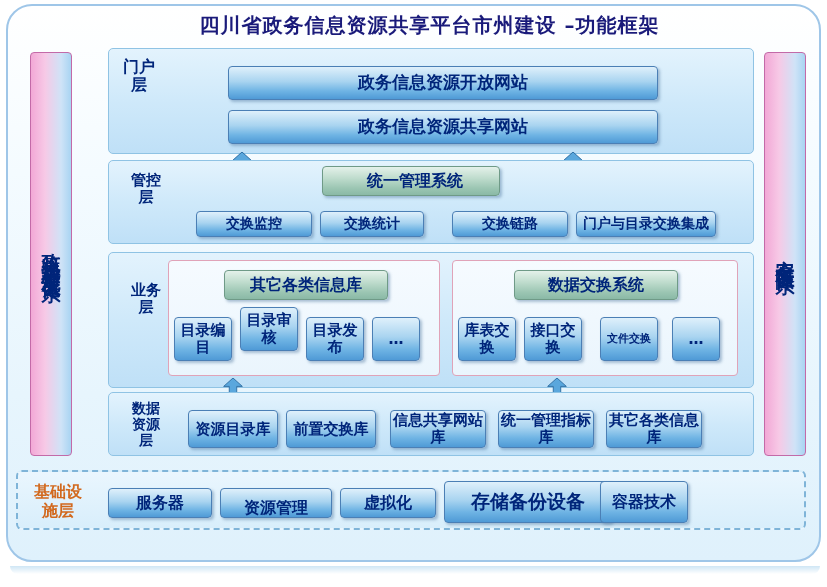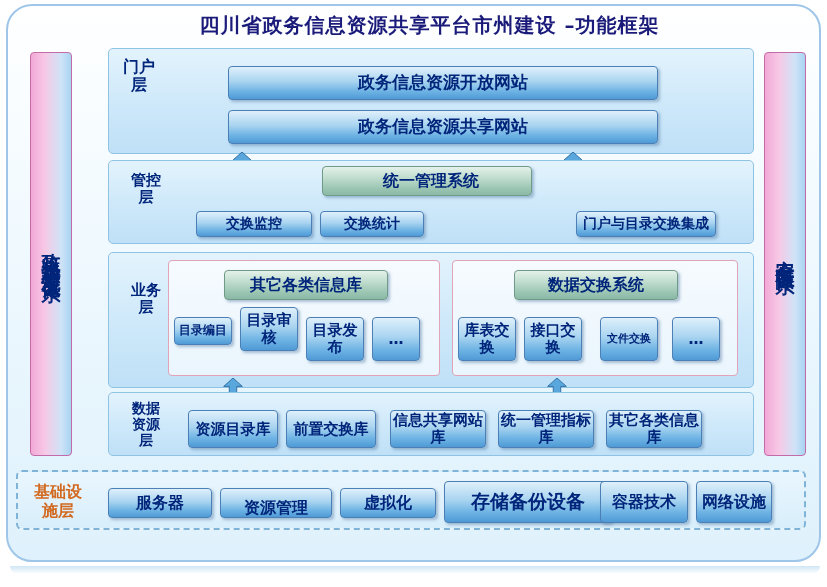--- a/index.html
+++ b/index.html
@@ -146,42 +146,45 @@
   </div>
   <div class="arrow" style="left:562px;top:152px;">
     <svg width="22" height="30" viewBox="0 0 22 30">
       <polygon points="11,0 21,9 15,9 15,21 21,21 11,30 1,21 7,21 7,9 1,9" fill="#5aa7dd" stroke="#2e6ea3" stroke-width="1"></polygon>
     </svg>
   </div>
 
   <div class="layer" style="left:108px;top:160px;width:646px;height:84px;"></div>
   <div class="layer-label" style="left:128px;top:172px;font-size:15px;width:36px;">管控层</div>
 
-  <div class="box teal" style="left:322px;top:166px;width:210px;height:30px;font-size:16px;padding-left:8px;">
+  <div class="box teal" style="left:322px;top:166px;width:178px;height:30px;font-size:16px;padding-left:8px;">
     <span>统一管理系统</span>
   </div>
 
   <div class="box" style="left:196px;top:211px;width:116px;height:26px;font-size:14px;">
     <span>交换监控</span>
   </div>
   <div class="box" style="left:320px;top:211px;width:104px;height:26px;font-size:14px;">
     <span>交换统计</span>
+  </div>
+  <div class="box" style="left:452px;top:211px;width:116px;height:26px;font-size:14px;">
+    <span>交换链路</span>
   </div>
   <div class="box" style="left:576px;top:211px;width:140px;height:26px;font-size:14px;">
     <span>门户与目录交换集成</span>
   </div>
 
   <div class="layer" style="left:108px;top:252px;width:646px;height:136px;"></div>
   <div class="layer-label" style="left:128px;top:282px;font-size:15px;width:36px;">业务层</div>
 
   <div class="subpanel" style="left:168px;top:260px;width:272px;height:116px;"></div>
   <div class="box teal" style="left:224px;top:270px;width:164px;height:30px;font-size:16px;">
     <span>其它各类信息库</span>
   </div>
-  <div class="box" style="left:174px;top:317px;width:58px;height:28px;font-size:12px;">
+  <div class="box" style="left:174px;top:317px;width:58px;height:44px;font-size:15px;">
     <span>目录编目</span>
   </div>
   <div class="box" style="left:240px;top:307px;width:58px;height:44px;font-size:15px;">
     <span>目录审核</span>
   </div>
   <div class="box" style="left:306px;top:317px;width:58px;height:44px;font-size:15px;">
     <span>目录发布</span>
   </div>
   <div class="box" style="left:372px;top:317px;width:48px;height:44px;font-size:15px;">
     <span>…</span>
@@ -245,17 +248,14 @@
   </div>
   <div class="box" style="left:340px;top:488px;width:96px;height:30px;font-size:16px;">
     <span>虚拟化</span>
   </div>
   <div class="box" style="left:444px;top:481px;width:168px;height:42px;font-size:19px;">
     <span>存储备份设备</span>
   </div>
   <div class="box" style="left:600px;top:481px;width:88px;height:42px;font-size:16px;">
     <span>容器技术</span>
   </div>
-  <div class="box" style="left:696px;top:481px;width:76px;height:42px;font-size:16px;">
-    <span>网络设施</span>
-  </div>
 
 </div>
 
 </body></html>

